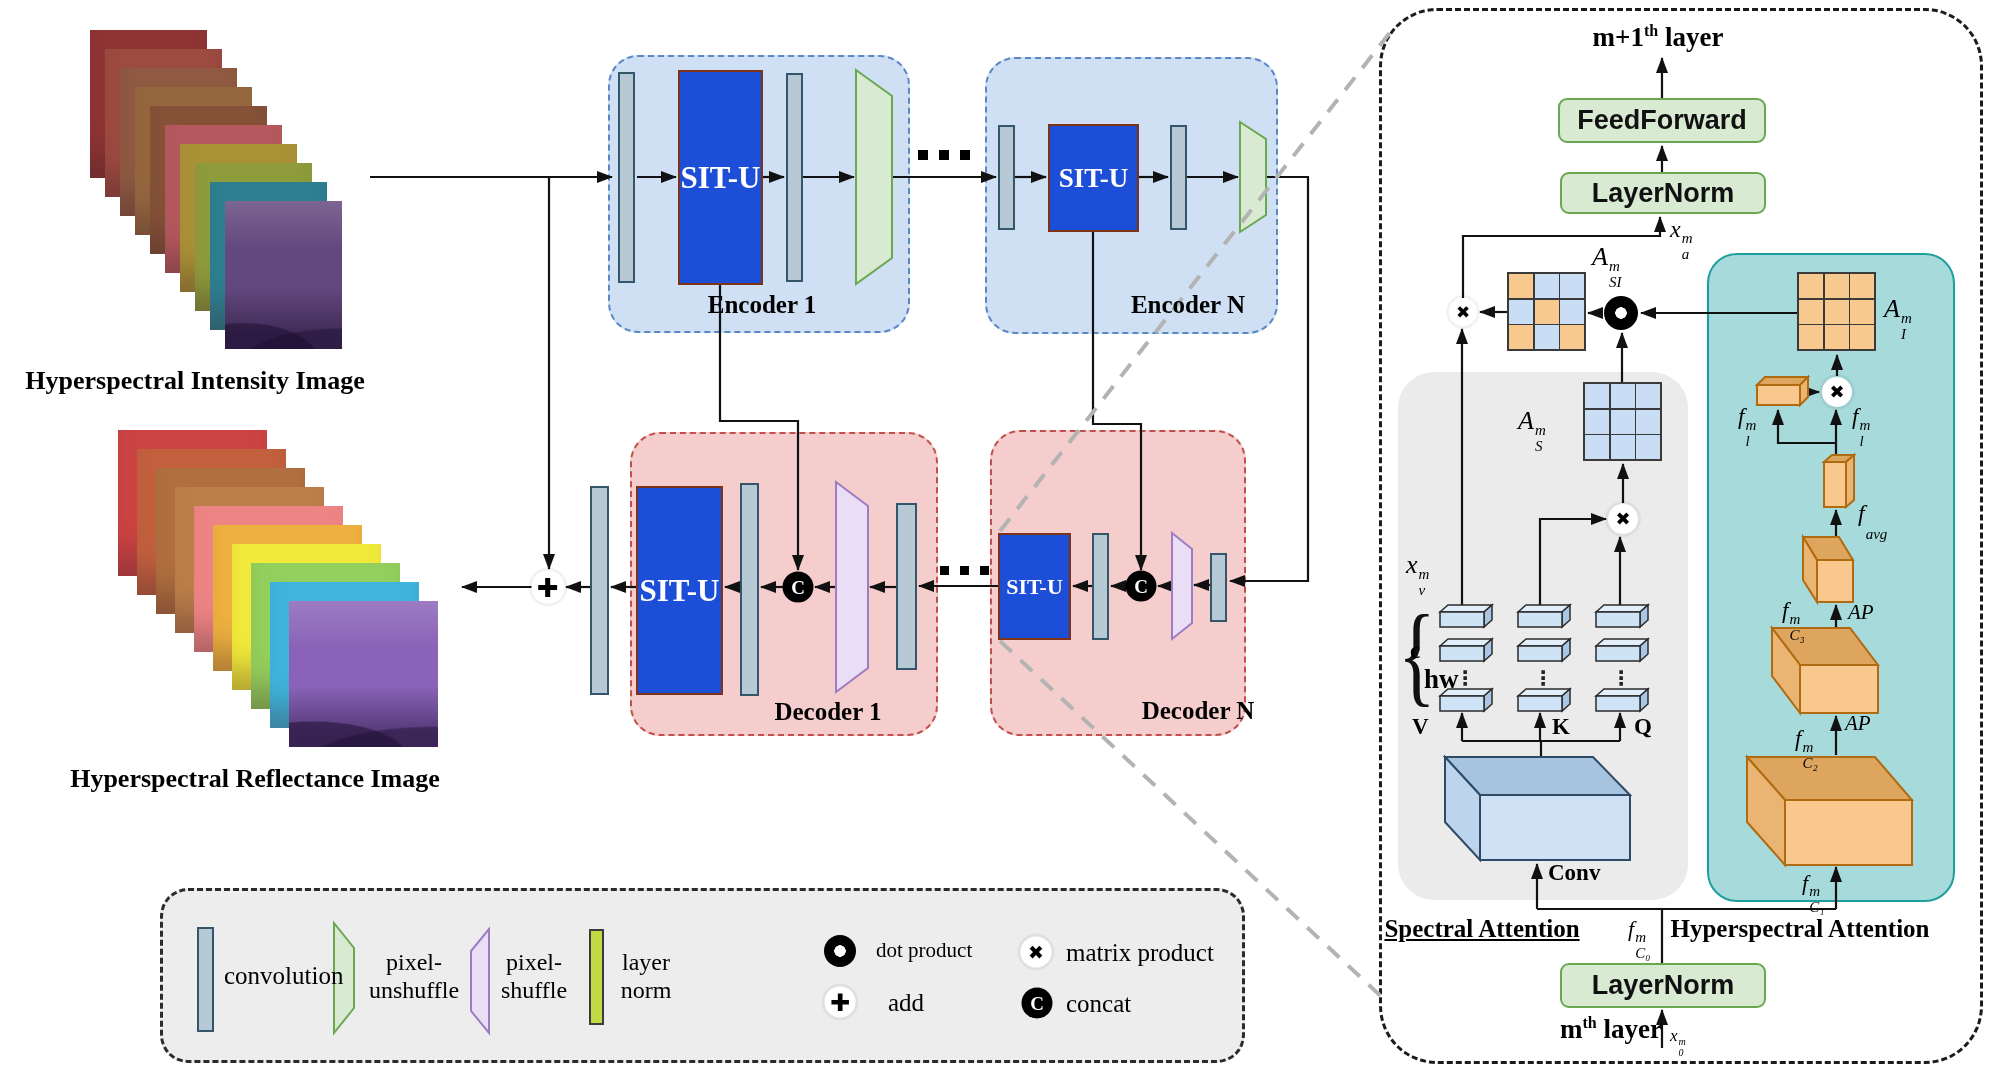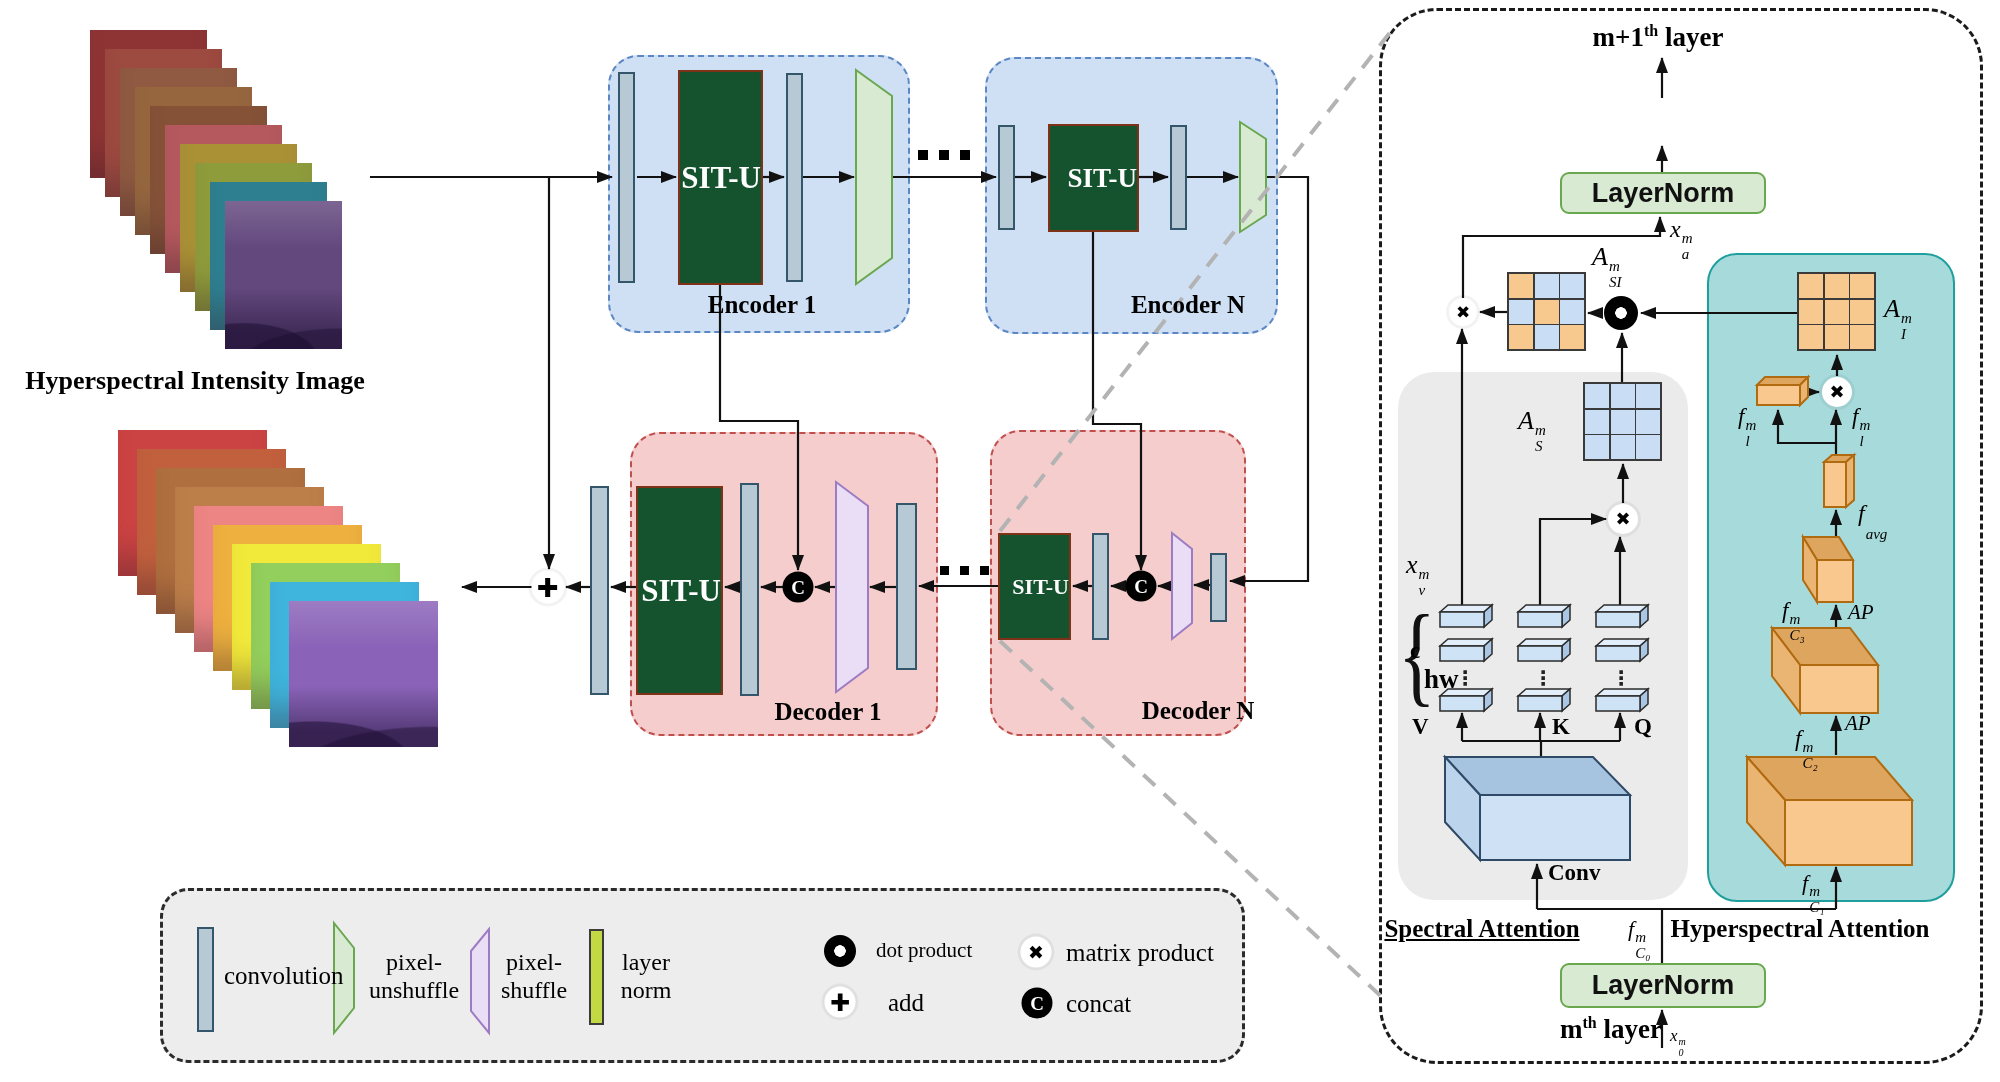--- a/index.html
+++ b/index.html
@@ -9,22 +9,22 @@
   svg.overlay{position:absolute;left:0;top:0;z-index:5;pointer-events:none;}
   .region{position:absolute;box-sizing:border-box;z-index:1;}
   .enc{background:#cfe0f4;border:2.5px dashed #5b87c5;border-radius:30px;}
   .dec{background:#f6cdcd;border:2.5px dashed #c0504e;border-radius:30px;}
   .panel{border:3px dashed #1b1b1b;border-radius:58px;background:#fff;}
   .grayreg{background:#ebebeb;border-radius:36px;}
   .tealreg{background:#a7dadb;border:2px solid #1f9e9e;border-radius:30px;}
   .legendbox{background:#ededed;border:3px dashed #2b2b2b;border-radius:28px;}
   .bar{position:absolute;background:#b7c9d4;border:2px solid #33566b;box-sizing:border-box;z-index:6;}
   .lnbar{background:#c3d944;border:2px solid #3c3c3c;}
-  .situ{position:absolute;background:#14532d;border:2px solid #7e3318;color:#fff;display:flex;
-        align-items:center;justify-content:flex-end;font-weight:bold;box-sizing:border-box;z-index:6;}
+  .situ{position:absolute;background:#1d4ed8;border:2px solid #7e3318;color:#fff;display:flex;
+        align-items:center;justify-content:center;font-weight:bold;box-sizing:border-box;z-index:6;}
   .gbox{position:absolute;background:#d9ead3;border:2px solid #6aa84f;border-radius:9px;display:flex;
         align-items:center;justify-content:center;font:bold 27px "Liberation Sans",sans-serif;color:#111;
         box-sizing:border-box;z-index:6;}
   .lbl{position:absolute;color:#000;white-space:nowrap;z-index:7;}
   .bold{font-weight:bold;}
   .ctr{transform:translateX(-50%);}
   .circ{position:absolute;border-radius:50%;display:flex;align-items:center;justify-content:center;
         transform:translate(-50%,-50%);z-index:8;line-height:1;}
   .wc{background:#fff;box-shadow:0 0 0 3px rgba(0,0,0,0.05);color:#000;font-weight:bold;}
   .bc{background:#000;color:#fff;font-weight:bold;}
@@ -235,20 +235,21 @@
     </div>
   <div class="situ" style="left:998px;top:533px;width:73px;height:107px;font-size:22px;">
       <span>SIT-U</span>
     </div>
 
   <div class="lbl bold ctr" style="left:762px;top:291px;font-size:25px;">Encoder 1</div>
   <div class="lbl bold ctr" style="left:1188px;top:291px;font-size:25px;">Encoder N</div>
   <div class="lbl bold ctr" style="left:828px;top:698px;font-size:25px;">Decoder 1</div>
   <div class="lbl bold ctr" style="left:1198px;top:697px;font-size:25px;text-align:right;">Decoder N</div>
   <div class="lbl bold ctr" style="left:195px;top:366px;font-size:26px;">Hyperspectral Intensity Image</div>
+  <div class="lbl bold ctr" style="left:255px;top:764px;font-size:26px;">Hyperspectral Reflectance Image</div>
 
   <div class="dots" style="left:918px;top:150px;">
       <i style="width:10px;height:10px;"></i>
       <i style="width:10px;height:10px;"></i>
       <i style="width:10px;height:10px;"></i>
     </div>
   <div class="dots" style="left:940px;top:566px;">
       <i style="width:9px;height:9px;"></i>
       <i style="width:9px;height:9px;"></i>
       <i style="width:9px;height:9px;"></i>
@@ -302,20 +303,23 @@
       <div class="cell" style="background: rgb(247, 201, 143);"></div>
       <div class="cell" style="background: rgb(247, 201, 143);"></div>
       <div class="cell" style="background: rgb(247, 201, 143);"></div>
       <div class="cell" style="background: rgb(247, 201, 143);"></div>
       <div class="cell" style="background: rgb(247, 201, 143);"></div>
       <div class="cell" style="background: rgb(247, 201, 143);"></div>
       <div class="cell" style="background: rgb(247, 201, 143);"></div>
       <div class="cell" style="background: rgb(247, 201, 143);"></div>
     </div>
 
+  <div class="gbox" style="left:1558px;top:98px;width:208px;height:45px;">
+      <span>FeedForward</span>
+    </div>
   <div class="gbox" style="left:1560px;top:172px;width:206px;height:42px;">
       <span>LayerNorm</span>
     </div>
   <div class="gbox" style="left:1560px;top:963px;width:206px;height:45px;">
       <span>LayerNorm</span>
     </div>
 
   <div class="lbl bold ctr" style="left:1658px;top:22px;font-size:27px;"><span>m+1</span><sup style="font-size:16px;">th</sup><span> layer</span></div>
   <div class="lbl bold" style="left:1560px;top:1014px;font-size:27px;"><span>m</span><sup style="font-size:16px;">th</sup><span> layer</span></div>
   <div class="lbl bold ctr" style="left:1482px;top:915px;font-size:25px;text-decoration:underline;">Spectral Attention</div>

